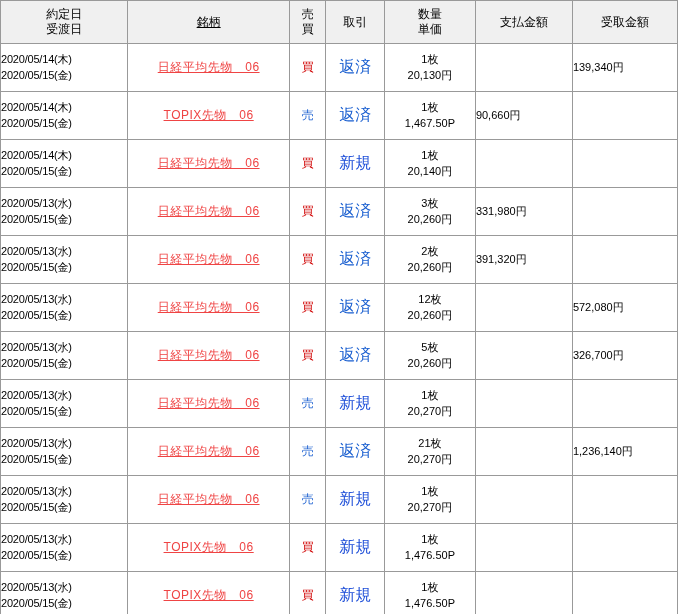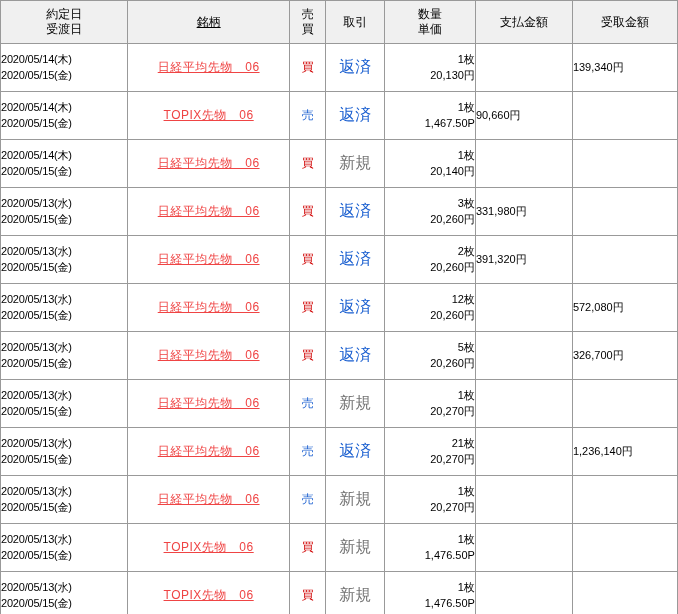--- a/index.html
+++ b/index.html
@@ -64,35 +64,35 @@
   }
   td.cell-bs {
     text-align: center;
     font-size: 12px;
   }
   td.cell-trade {
     text-align: center;
     font-size: 16px;
   }
   td.cell-qty {
-    text-align: right;
+    text-align: center;
     padding-right: 5px;
     font-size: 11px;
     line-height: 1.45;
     white-space: nowrap;
   }
   td.cell-pay, td.cell-recv {
     text-align: left;
     padding-right: 5px;
     font-size: 11px;
     white-space: nowrap;
   }
   .buy  { color: #d00000; }
   .sell { color: #1a5fd0; }
-  .new  { color: #737373; }
+  .new  { color: #1d4ed8; }
   .settle { color: #1a5fd0; }
   .hdr-line { display: block; font-family: Liberation Serif, serif; }
 </style>
 </head>
 <body>
 
 <table class="trade-table">
   <colgroup>
     <col class="col-date">
     <col class="col-name">

